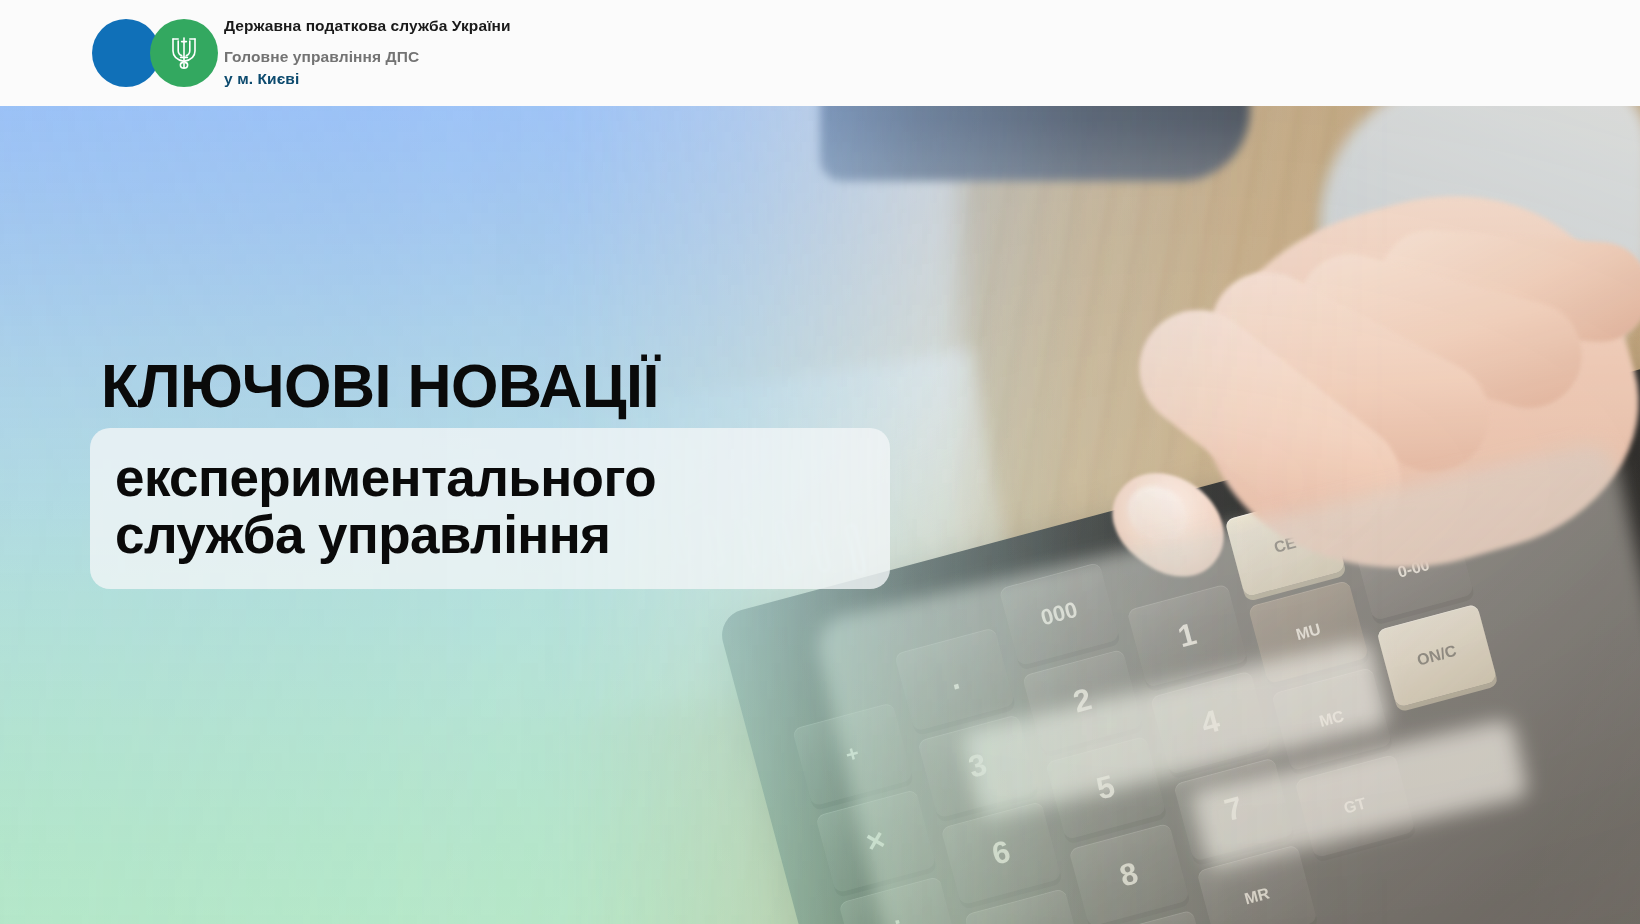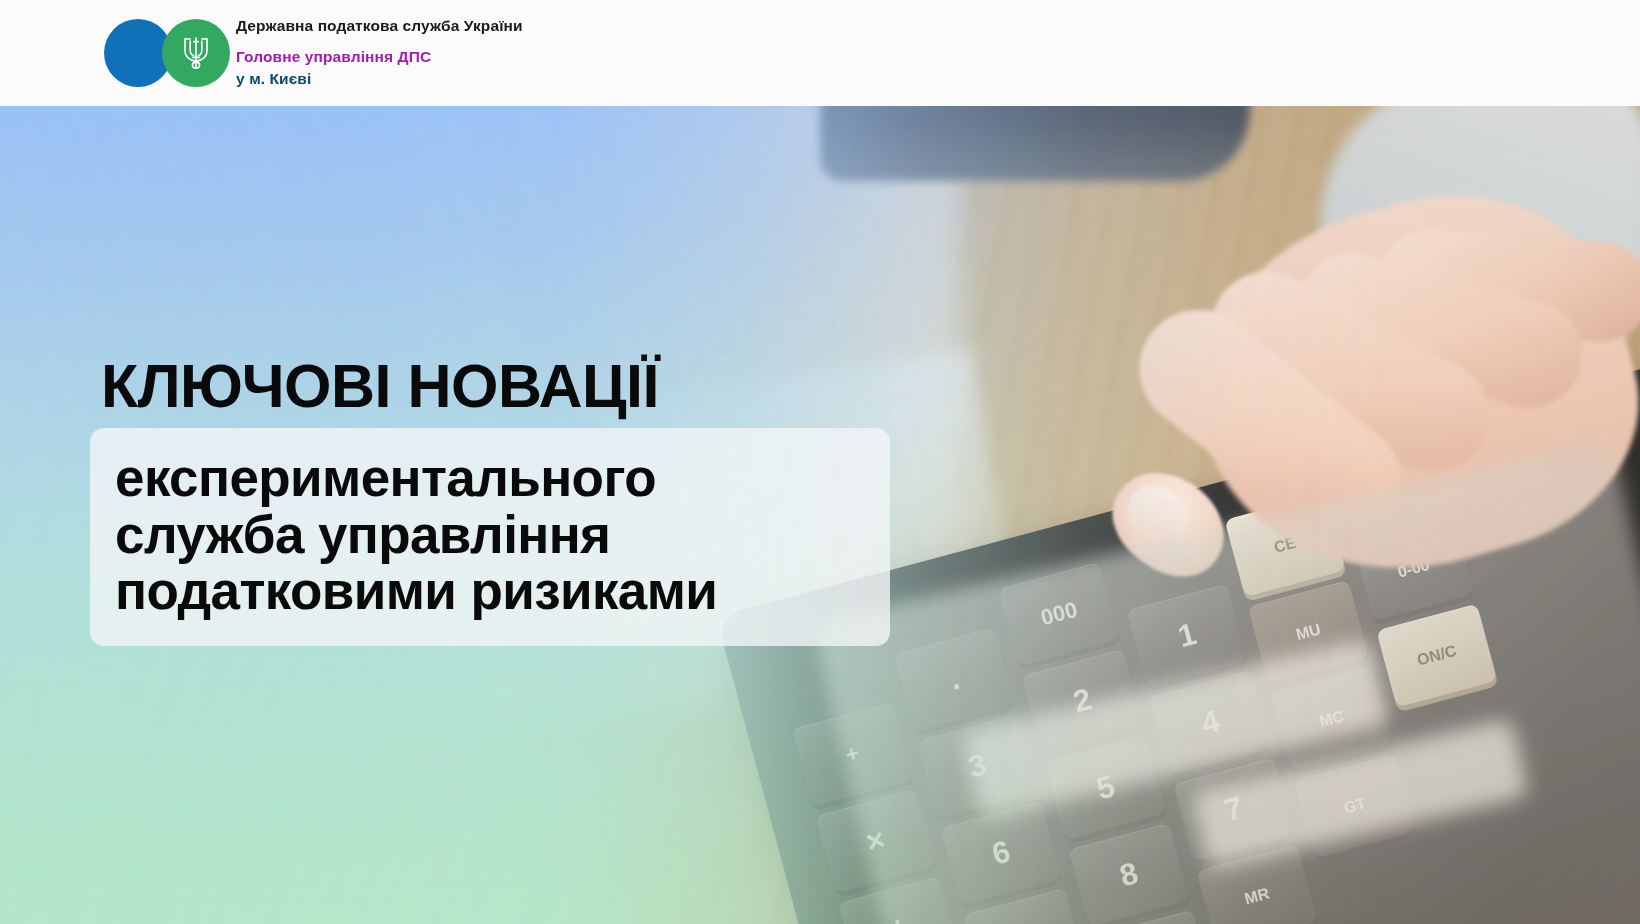--- a/index.html
+++ b/index.html
@@ -5,40 +5,40 @@
 <style>
   *{margin:0;padding:0;box-sizing:border-box;}
   html,body{width:1640px;height:924px;overflow:hidden;background:#fff;}
   body{font-family:"Liberation Sans","DejaVu Sans",sans-serif;}
 
   .page{position:relative;width:1640px;height:924px;overflow:hidden;}
 
   
   .header{
     position:absolute;left:0;top:0;width:1640px;height:106px;
-    background:#fbfbfb;z-index:40;display:flex;align-items:center;padding-left:12px;
+    background:#fbfbfb;z-index:40;display:flex;align-items:center;
   }
   .brand{display:flex;align-items:center;margin-left:92px;}
   .logo-marks{position:relative;width:140px;height:68px;flex:0 0 auto;}
   .circle-blue{
     position:absolute;left:0;top:0;width:68px;height:68px;border-radius:50%;
     background:#1070b8;
   }
   .circle-green{
     position:absolute;left:58px;top:0;width:68px;height:68px;border-radius:50%;
     background:#33a860;display:flex;align-items:center;justify-content:center;
   }
   .trident{display:block;}
   .brand-text{margin-left:-8px;}
   .brand-line1{
     font-size:15.5px;font-weight:bold;color:#1a1a1a;letter-spacing:.1px;
     line-height:1.35;white-space:nowrap;
   }
   .brand-line2{
-    font-size:15.5px;font-weight:bold;color:#a21caf;letter-spacing:.1px;
+    font-size:15.5px;font-weight:bold;color:#737373;letter-spacing:.1px;
     line-height:1.42;margin-top:9px;white-space:nowrap;
   }
   .brand-line3{
     font-size:15.5px;font-weight:bold;color:#0c4a6e;letter-spacing:.1px;
     line-height:1.42;white-space:nowrap;
   }
 
   
   .hero{
     position:absolute;left:0;top:106px;width:1640px;height:818px;overflow:hidden;
@@ -204,21 +204,21 @@
   .kicker{
     position:absolute;left:101px;top:250px;
     font-size:61px;font-weight:bold;color:#0a0a0a;
     letter-spacing:-.5px;line-height:1;white-space:nowrap;
     font-family:"Liberation Sans","DejaVu Sans",sans-serif;
   }
 
   .card{
     position:absolute;left:90px;top:322px;width:800px;
     background:rgba(241,245,246,.80);
-    border-radius:14px;
+    border-radius:20px;
     padding:22px 26px 26px 12px;
   }
   .card-line{
     font-size:53px;font-weight:bold;color:#0a0a0a;
     line-height:1.07;letter-spacing:-.6px;white-space:nowrap;
     padding-left:13px;
     font-family:"Liberation Sans","DejaVu Sans",sans-serif;
   }
 </style>
 </head>
@@ -332,18 +332,17 @@
 
     <div class="tint"></div>
     <div class="tint-wash"></div>
 
     <div class="hero-copy">
       <div class="kicker">КЛЮЧОВІ НОВАЦІЇ</div>
 
       <div class="card">
         <div class="card-line">експериментального</div>
         <div class="card-line">служба управління</div>
-        <div class="card-line">податковими ризиками</div>
       </div>
     </div>
 
   </div>
 </div>
 
 </body></html>

